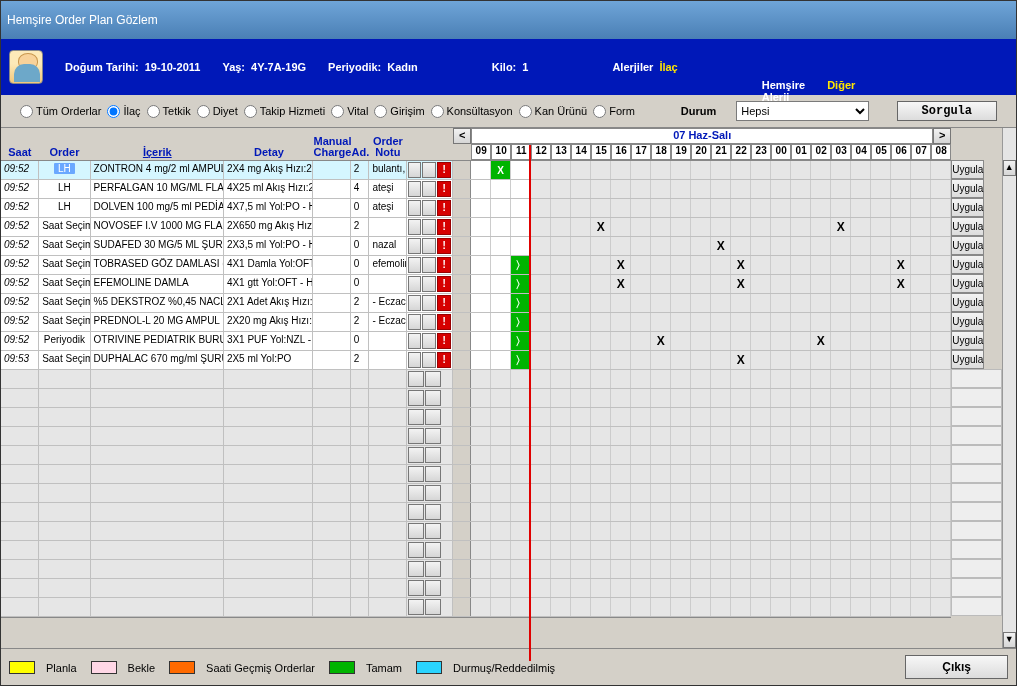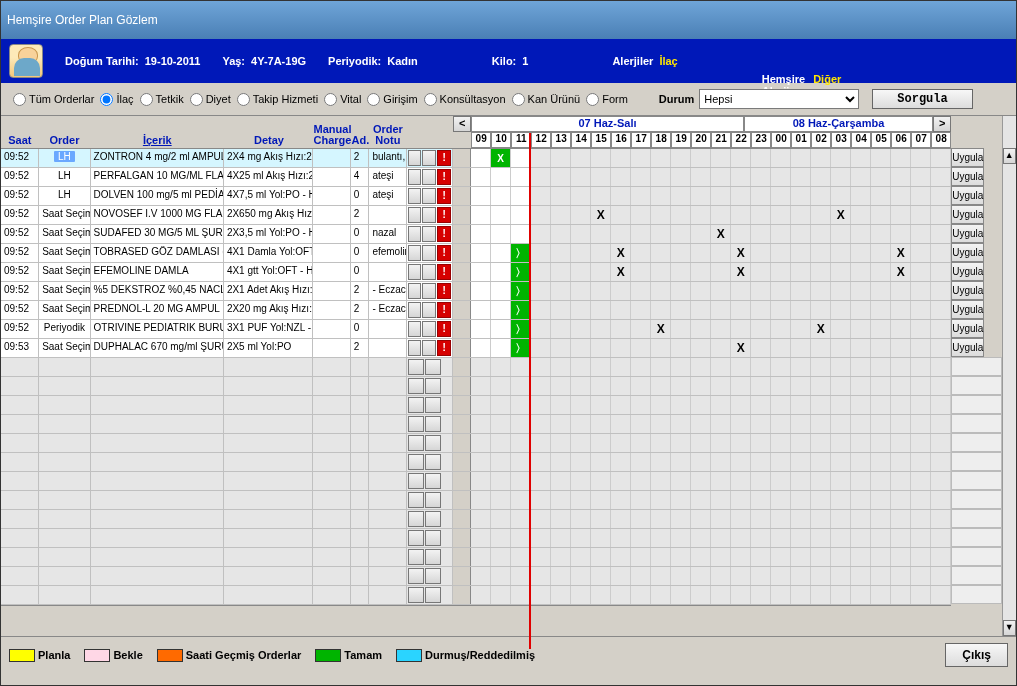--- a/index.html
+++ b/index.html
@@ -1,26 +1,26 @@
 <!DOCTYPE html>
 <html><head>
 <meta charset="utf-8">
 <style>
 * { box-sizing: border-box; margin: 0; padding: 0; }
 body { font-family: Tahoma, Arial, sans-serif; font-size: 11px; background: #d4d0c8; color: #000; width: 1017px; height: 686px; overflow: hidden; border: 1px solid #333; }
 .title-bar { background: linear-gradient(#6fa5d8,#4a7fb5); color:#fff; padding:12px 6px; font-size:12px; }
-.info-bar { background:#0018b8; color:#fff; padding:6px 8px; display:flex; align-items:center; gap:22px; height:44px; }
+.info-bar { background:#0018b8; color:#fff; padding:6px 8px; display:flex; align-items:center; gap:22px; height:56px; }
 .avatar { width:34px; height:34px; background:linear-gradient(#fde9b8 40%,#f4c77a); border-radius:4px; border:1px solid #888; position:relative; }
 .avatar::before{content:'';position:absolute;top:2px;left:8px;width:18px;height:14px;background:#f8d29a;border-radius:50% 50% 40% 40%;border:1px solid #c9974e;}
 .avatar::after{content:'';position:absolute;top:13px;left:4px;width:26px;height:18px;background:#6da8c9;border-radius:10px 10px 0 0;}
 .info-group{display:inline-flex;gap:6px;align-items:baseline;}
 .info-label{font-weight:bold;}
 .info-value{font-weight:bold;}
 .info-yellow{color:#ffe600;font-weight:bold;}
-.filter-bar{background:#d4d0c8;padding:6px 12px;display:flex;align-items:center;gap:5px;border-bottom:1px solid #888;}
+.filter-bar{background:#d4d0c8;padding:6px 19px;display:flex;align-items:center;gap:20px;border-bottom:1px solid #888;}
 .radio-group{display:flex;align-items:center;gap:3px;margin-right:6px;white-space:nowrap;}
 .radio-group input{margin:0;}
 .durum-label{margin-left:20px;font-weight:bold;}
 .durum-select{width:160px;height:20px;border:1px solid #7a7a7a;background:#fff;font-size:11px;}
 .btn-sorgula{margin-left:8px;padding:2px 24px;font-weight:bold;border:1px solid #666;background:linear-gradient(#f7f7f7,#dcdcdc);font-family:Liberation Mono, monospace;font-size:12px;cursor:pointer;}
 .main-area{display:flex;height:520px;}
 .left-panel{width:503px;overflow:hidden;}
 .grid-header{display:flex;color:#0018b8;font-weight:bold;font-size:11px;height:32px;align-items:flex-end;padding-bottom:2px;}
 .gh{overflow:hidden;text-align:center;white-space:nowrap;}
 .gh-saat{width:42px;}
@@ -29,21 +29,21 @@
 .gh-detay{width:99px;}
 .gh-manual{width:42px;}
 .gh-ad{width:20px;}
 .gh-notu{width:41px;}
 .gh-btns{width:52px;}
 .two-line{line-height:1;text-align:center;}
 .grid-body{border-top:1px solid #888;border-bottom:1px solid #888;}
 .grid-row{display:flex;height:19px;border-bottom:1px solid #c0c0c0;background:#fff;}
 .grid-row:first-child{background:#d5f6ff;}
 .cell{overflow:hidden;white-space:nowrap;text-overflow:clip;border-right:1px solid #c0c0c0;padding:2px 3px;font-size:10px;}
-.c-saat{width:42px;}
+.c-saat{width:42px;font-style:italic;}
 .c-order{width:57px;text-align:center;}
 .c-icerik{width:149px;}
 .c-detay{width:99px;}
 .c-manual{width:42px;}
 .c-ad{width:20px;}
 .c-notu{width:41px;}
 .c-btns{width:52px;display:flex;gap:1px;padding:1px;}
 .lh-badge{background:#6aa8ff;color:#fff;padding:0 4px;border-radius:1px;}
 .mini-btn{width:16px;height:16px;border:1px solid #777;background:linear-gradient(#f3f3f3,#d6d6d6);cursor:pointer;}
 .alert-btn{width:16px;height:16px;background:#d60000;color:#fff;border:1px solid #900;font-weight:bold;font-size:10px;text-align:center;line-height:14px;cursor:pointer;}
@@ -64,28 +64,28 @@
 .apply-col{width:56px;display:flex;flex-direction:column;}
 .apply-header{height:32px;}
 .apply-btn{height:19px;border:1px solid #888;background:linear-gradient(#f3f3f3,#dcdcdc);font-size:10px;cursor:pointer;margin-bottom:0;box-sizing:border-box;}
 .apply-empty{height:19px;border:1px solid #bbb;background:#eee;box-sizing:border-box;}
 .scrollbar{width:16px;background:#e5e5e5;border-left:1px solid #999;display:flex;flex-direction:column;}
 .sb-btn{height:16px;border:1px solid #777;background:linear-gradient(#f2f2f2,#d6d6d6);font-size:9px;text-align:center;line-height:12px;}
 .sb-track{flex:1;}
 .redline{position:absolute;top:-16px;left:76px;width:2px;height:516px;background:#e00000;pointer-events:none;z-index:5;}
 .tl-wrap{position:relative;}
 .footer{background:#d4d0c8;padding:6px 8px;display:flex;align-items:center;gap:14px;border-top:1px solid #888;}
-.legend{display:flex;align-items:flex-start;gap:3px;font-weight:bold;}
+.legend{display:flex;align-items:flex-end;gap:11px;}
 .swatch{width:26px;height:13px;border:1px solid #333;}
 .sw-yellow{background:#ffff00;}
 .sw-pink{background:#ffd7e6;}
 .sw-orange{background:#ff6a00;}
 .sw-green{background:#00b400;}
 .sw-cyan{background:#2ad4ff;}
-.btn-exit{margin-left:auto;padding:4px 16px;font-weight:bold;border:1px solid #666;background:linear-gradient(#f7f7f7,#dcdcdc);font-size:12px;cursor:pointer;}
+.btn-exit{margin-left:auto;padding:4px 36px;font-weight:bold;border:1px solid #666;background:linear-gradient(#f7f7f7,#dcdcdc);font-size:12px;cursor:pointer;}
 
 .hour-white{background:#fff !important;}
 </style>
 </head>
 <body>
 
 <div class="title-bar">Hemşire Order Plan Gözlem</div>
 
 <div class="info-bar">
   <div class="avatar"></div>
@@ -105,21 +105,21 @@
   <div class="info-group">
     <span class="info-label">Kilo:</span>
     <span class="info-value">1</span>
   </div>
   <div style="width:40px"></div>
   <div class="info-group">
     <span class="info-label">Alerjiler</span>
     <span class="info-yellow">İlaç</span>
   </div>
   <div style="width:40px"></div>
-  <div style="display:flex;gap:8px;align-items:flex-start;margin-top:48px;">
+  <div style="display:flex;gap:22px;align-items:flex-start;margin-top:48px;">
     <div>
       <div class="info-label">Hemşire</div>
       <div class="info-label">Alerji</div>
     </div>
     <span class="info-yellow">Diğer</span>
   </div>
 </div>
 
 <div class="filter-bar">
   <div id="radio-container" style="display:flex;">
@@ -513,21 +513,20 @@
             <div class="mini-btn"></div>
           </div>
         </div>
       </div>
   </div>
 
   <div class="right-panel">
     <div class="date-header">
       <div class="nav-btn">&lt;</div>
       <div class="date-col" style="flex:13">07 Haz-Salı</div>
-      <div class="date-col" style="flex:9">08 Haz-Çarşamba</div>
       <div class="nav-btn">&gt;</div>
     </div>
     <div class="hour-header" id="hour-header">
         <div class="hour">09</div>
         <div class="hour">10</div>
         <div class="hour">11</div>
         <div class="hour">12</div>
         <div class="hour">13</div>
         <div class="hour">14</div>
         <div class="hour">15</div>

